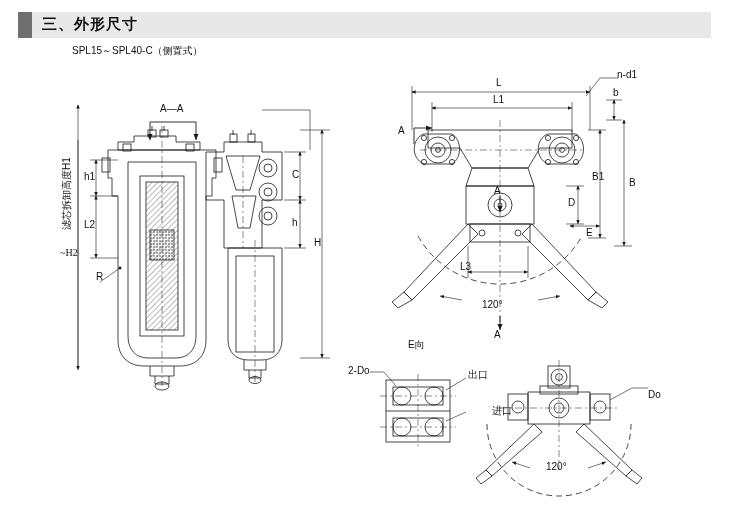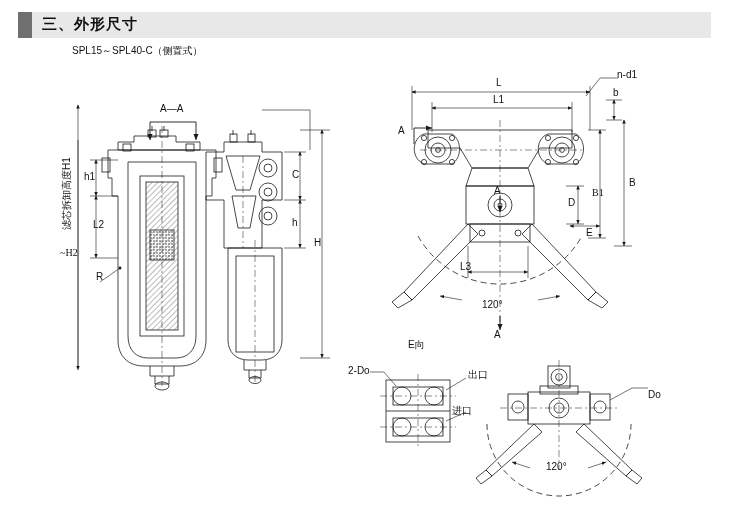--- a/index.html
+++ b/index.html
@@ -338,42 +338,42 @@
       </g>
 
     </g>
   </svg>
   </div>
 
   <div class="lbl" style="left:44px; top:46px;margin-left:28px;">SPL15～SPL40-C（侧置式）</div>
   <div class="vlbl-rot" style="left:62px; top:230px;">滤芯拆卸高度H1</div>
   <div class="lbl" style="left:160px; top:104px;">A—A</div>
   <div class="lbl sm" style="left:84px; top:172px;">h1</div>
-  <div class="lbl sm" style="left:93px; top:220px;text-align:right;">L2</div>
+  <div class="lbl sm" style="left:84px; top:220px;text-align:right;">L2</div>
   <div class="lbl sm" style="left:60px; top:248px;font-family:Liberation Serif, serif;">~H2</div>
   <div class="lbl sm" style="left:96px; top:272px;">R</div>
   <div class="lbl sm" style="left:292px; top:170px;">C</div>
   <div class="lbl sm" style="left:292px; top:218px;">h</div>
   <div class="lbl sm" style="left:314px; top:238px;">H</div>
 
   <div class="lbl sm" style="left:496px; top:78px;">L</div>
   <div class="lbl sm" style="left:493px; top:95px;">L1</div>
   <div class="lbl sm" style="left:460px; top:262px;">L3</div>
   <div class="lbl sm" style="left:617px; top:70px;">n-d1</div>
   <div class="lbl sm" style="left:613px; top:88px;">b</div>
-  <div class="lbl sm" style="left:592px; top:188px;font-family:Liberation Serif, serif;">B1</div>
+  <div class="lbl sm" style="left:592px; top:172px;">B1</div>
   <div class="lbl sm" style="left:629px; top:178px;">B</div>
   <div class="lbl sm" style="left:568px; top:198px;">D</div>
   <div class="lbl sm" style="left:586px; top:228px;">E</div>
   <div class="lbl sm" style="left:398px; top:126px;">A</div>
   <div class="lbl sm" style="left:494px; top:186px;">A</div>
   <div class="lbl sm" style="left:494px; top:330px;">A</div>
   <div class="lbl sm" style="left:482px; top:300px;">120°</div>
 
   <div class="lbl sm" style="left:408px; top:340px;text-align:center;">E向</div>
   <div class="lbl sm" style="left:348px; top:366px;">2-Do</div>
   <div class="lbl sm" style="left:468px; top:370px;">出口</div>
-  <div class="lbl sm" style="left:452px; top:406px;">进口</div>
+  <div class="lbl sm" style="left:492px; top:406px;">进口</div>
 
   <div class="lbl sm" style="left:648px; top:390px;">Do</div>
   <div class="lbl sm" style="left:546px; top:462px;">120°</div>
 
 </div>
 
 </body></html>

